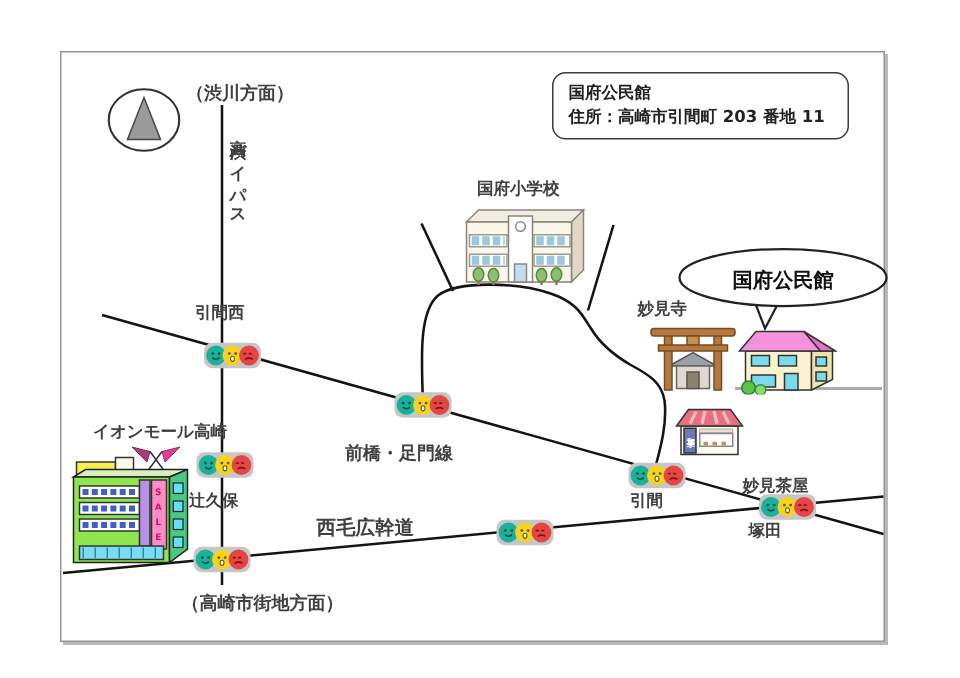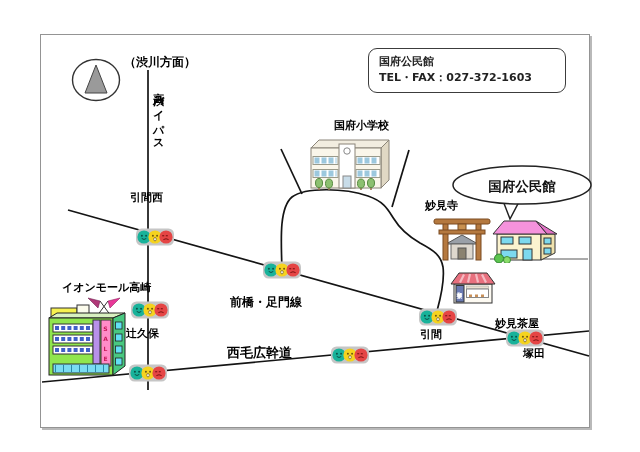--- a/index.html
+++ b/index.html
@@ -3,24 +3,24 @@
 <meta charset="utf-8">
 <style>
   html,body{margin:0;padding:0;background:#fff;}
   #stage{position:relative;width:640px;height:452px;background:#fff;overflow:hidden;
          font-family:"DejaVu Sans",sans-serif;}
   #frame{position:absolute;left:40px;top:34px;width:548px;height:392px;
          border:1px solid #949494;box-shadow:2px 2px 0 #b9b9b9;background:#fff;}
   .layer{position:absolute;left:0;top:0;}
   .rd{stroke:#141414;stroke-width:1.7;fill:none;}
   .abs{position:absolute;}
-  .label{position:absolute;color:#000000;font-weight:600;white-space:nowrap;
+  .label{position:absolute;color:#404040;font-weight:600;white-space:nowrap;
          font-size:11px;line-height:1.15;}
   .s12{font-size:12px;}
-  .s13{font-size:13px;margin-left:16px;}
+  .s13{font-size:13px;}
   .vert{writing-mode:vertical-rl;text-orientation:upright;letter-spacing:2px;}
   #infobox{position:absolute;left:368px;top:48px;width:198px;
            border:1.5px solid #3c3c3c;border-radius:9px;background:#fff;
            padding:5px 10px 6px 10px;font-size:11px;font-weight:600;color:#222;
            line-height:1.45;box-sizing:border-box;}
   #balloon-text{position:absolute;left:458px;top:178px;width:128px;text-align:center;
            font-size:13.5px;font-weight:700;color:#111;}
   .tiny-vert{position:absolute;writing-mode:vertical-rl;text-orientation:upright;
            font-weight:700;}
   #sale-text{left:102px;top:325px;font-size:6px;color:#c81858;letter-spacing:3px;}
@@ -44,21 +44,21 @@
     <path d="M490,259 L588,259" stroke="#ababab" stroke-width="2" fill="none"></path>
   </svg>
 
   <svg class="abs" style="left:70px;top:58px;" width="52" height="46" viewBox="0 0 52 46">
     <ellipse cx="26" cy="22" rx="23.5" ry="20.5" fill="#fff" stroke="#333" stroke-width="1.4"></ellipse>
     <polygon points="26,7 15,35 37,35" fill="#9a9a9a" stroke="#444" stroke-width="1"></polygon>
   </svg>
 
   <div id="infobox">
     <div>国府公民館</div>
-    <div>TEL・FAX：027-372-1603</div>
+    <div>住所：高崎市引間町 203 番地 11</div>
   </div>
 
   <svg class="abs" style="left:303px;top:132px;" width="90" height="62" viewBox="0 0 90 62">
     <polygon points="8,16 16,8 86,8 78,16" fill="#f2ede0" stroke="#8a8478"></polygon>
     <polygon points="78,16 86,8 86,48 78,56" fill="#e0d8c4" stroke="#8a8478"></polygon>
     <rect x="8" y="16" width="70" height="40" fill="#faf6ea" stroke="#8a8478"></rect>
     <rect x="36" y="12" width="16" height="44" fill="#ffffff" stroke="#8a8478"></rect>
     <circle cx="44" cy="19" r="3.2" fill="#fff" stroke="#888"></circle>
     <rect x="40" y="44" width="8" height="12" fill="#c8dce8" stroke="#888"></rect>
     <rect x="10" y="24.5" width="25" height="8" fill="#fff" stroke="#9a9a8a"></rect>
@@ -265,24 +265,25 @@
         <circle cx="22.1" cy="8.7" r="0.95" fill="#6b5410"></circle>
         <ellipse cx="20" cy="12.2" rx="1.3" ry="1.7" fill="#fff" stroke="#6b5410" stroke-width="0.7"></ellipse>
         <rect x="27.2" y="8.2" width="2" height="1.1" fill="#7c1212"></rect>
         <rect x="30.8" y="8.2" width="2" height="1.1" fill="#7c1212"></rect>
         <path d="M28.4,12.6 Q31,10.9 33.6,12.6" fill="none" stroke="#7c1212"></path>
       </svg>
   </div>
 
   <div class="label s12" style="left:124px;top:56px;">（渋川方面）</div>
   <div class="label vert" style="left:151px;top:84px;">高渋バイパス</div>
-  <div class="label" style="left:318px;top:120px;margin-left:16px;">国府小学校</div>
+  <div class="label" style="left:318px;top:120px;">国府小学校</div>
   <div class="label" style="left:425px;top:200px;">妙見寺</div>
   <div class="label" style="left:495px;top:282px;margin-top:36px;">妙見茶屋</div>
   <div class="label" style="left:62px;top:282px;text-align:right;">イオンモール高崎</div>
-  <div class="label" style="left:130px;top:192px;">引間西</div>
+  <div class="label" style="left:130px;top:203px;">引間西</div>
   <div class="label s12" style="left:230px;top:296px;">前橋・足門線</div>
   <div class="label" style="left:126px;top:328px;">辻久保</div>
   <div class="label s13" style="left:211px;top:346px;">西毛広幹道</div>
-  <div class="label" style="left:420px;top:328px;font-family:Liberation Serif, serif;">引間</div>
-  <div class="label" style="left:499px;top:348px;margin-left:24px;">塚田</div>
+  <div class="label" style="left:420px;top:328px;">引間</div>
+  <div class="label" style="left:499px;top:348px;">塚田</div>
+  <div class="label s12" style="left:121px;top:396px;">（高崎市街地方面）</div>
 
 </div>
 
 </body></html>

